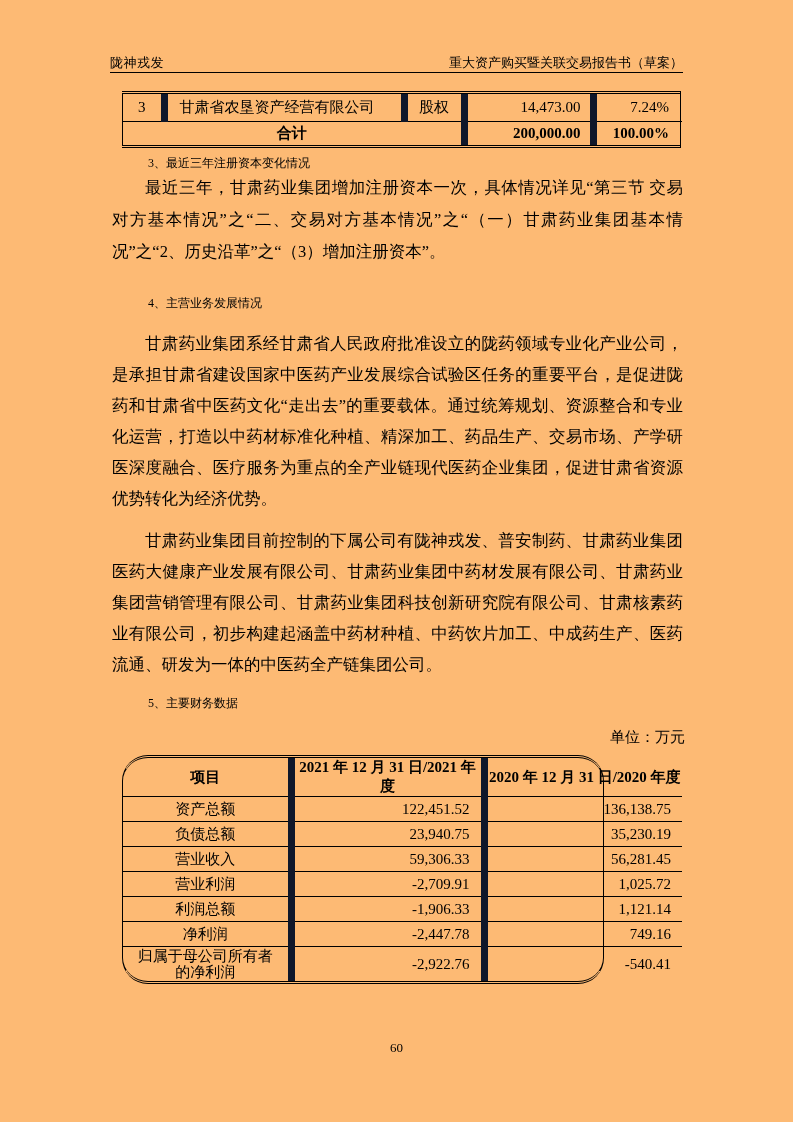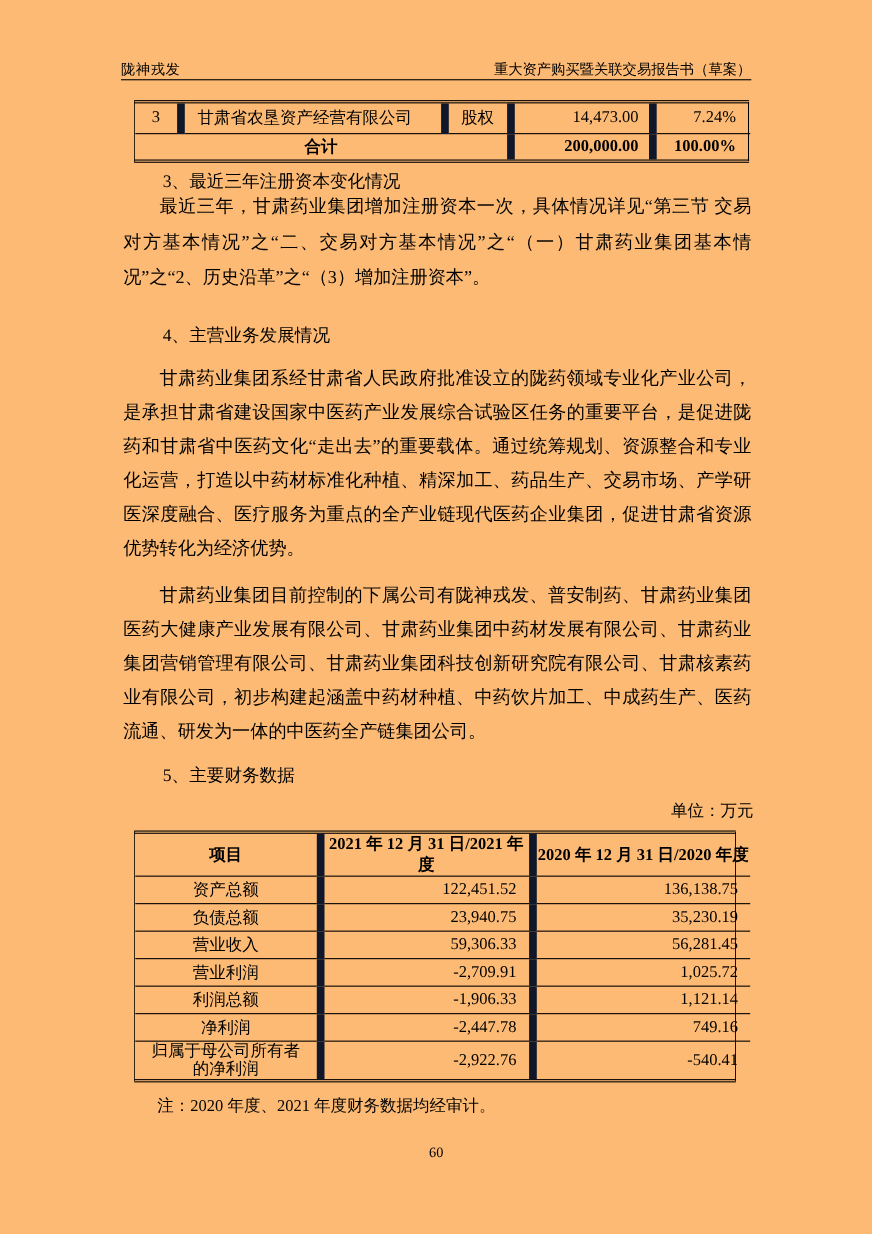--- a/index.html
+++ b/index.html
@@ -52,34 +52,34 @@
   .td-no    { text-align: center; }
   .td-name  { text-align: left; padding-left: 12px !important; }
   .td-type  { text-align: center; }
   .td-amt   { text-align: right; padding-right: 9px !important; }
   .td-pct   { text-align: right; padding-right: 13px !important; }
   .td-total { text-align: center; }
 
   
   .heading {
     position: absolute; left: 148px;
-    font-size: 16px; white-space: nowrap;
+    font-size: 12px; white-space: nowrap;
   }
   .para {
     position: absolute; left: 112px; width: 571px;
     font-size: 16.5px; line-height: 31px;
     text-align: justify; text-indent: 33px;
     margin: 0;
   }
   .p-sec3 { line-height: 32px; }
 
   .unit-label { position: absolute; right: 108px; top: 728px; font-size: 15px; }
 
   
-  .fin-table { left: 122px; top: 755px; width: 547px; }
+  .fin-table { left: 122px; top: 755px; width: 482px; border-radius: 26px; }
   .fin-table th { height: 28px; font-weight: bold; text-align: center; font-size: 15px; }
   .fin-table td { height: 24px; }
   .fin-table tr.two-line td { height: 34px; line-height: 16px; }
   .td-item { text-align: center; padding: 0 14px !important; }
   .td-v    { text-align: right; padding-right: 11px !important; }
 
   .note { position: absolute; left: 143px; top: 996px; font-size: 15px; margin: 0; }
   .page-num { position: absolute; left: 0; top: 1040px; width: 100%; text-align: center; font-size: 13px; }
 </style>
 </head>
@@ -172,17 +172,16 @@
       </tr>
       <tr class="two-line">
         <td class="td-item">归属于母公司所有者的净利润</td>
         <td class="td-v">-2,922.76</td>
         <td class="td-v">-540.41</td>
       </tr>
     </tbody>
       </table>
   </div>
 
-  <p class="note">注：2020 年度、2021 年度财务数据均经审计。</p>
 
   <div class="page-num">60</div>
 
 </div>
 
 </body></html>

